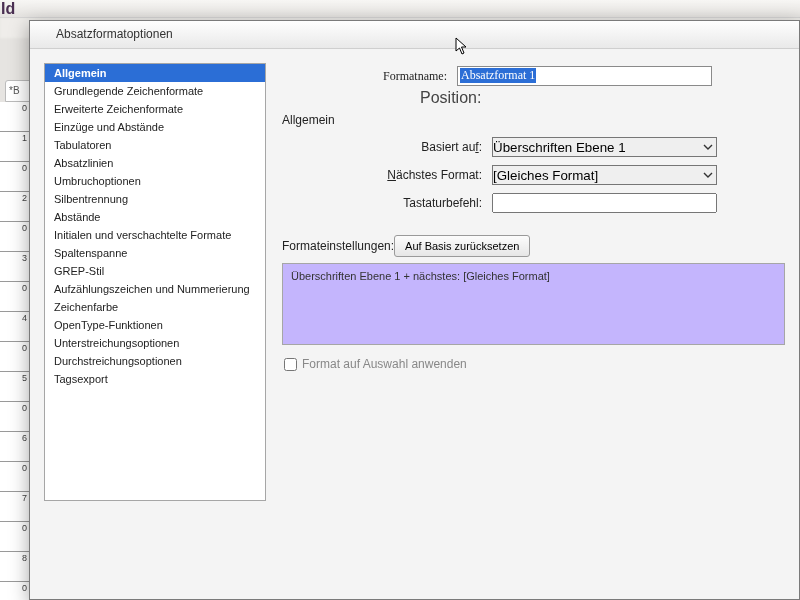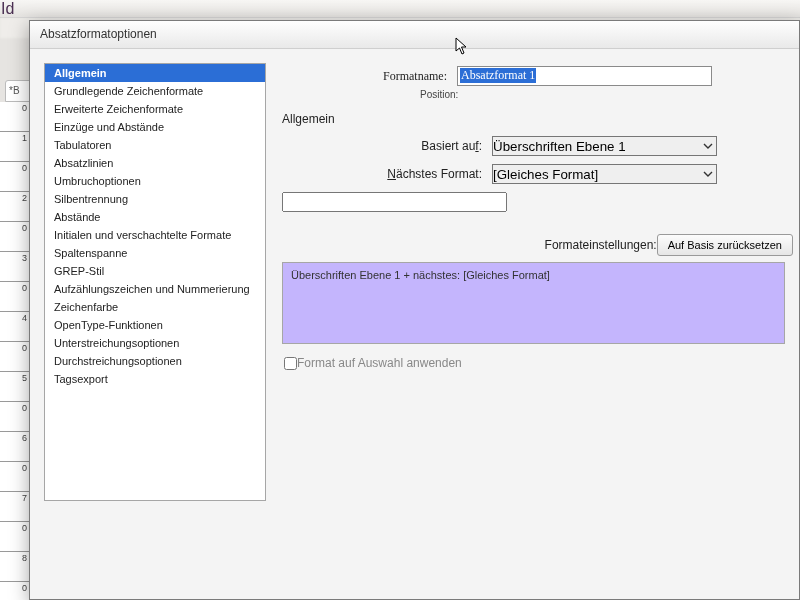--- a/index.html
+++ b/index.html
@@ -4,39 +4,39 @@
 <style>
   html,body{margin:0;padding:0;width:800px;height:600px;overflow:hidden;
     font-family:"Segoe UI",Tahoma,Arial,sans-serif;font-size:12px;
     background:#e8e8e8;color:#222;box-sizing:border-box}
   *{box-sizing:border-box}
 
   
   .bg{position:absolute;inset:0;background:#e6e4e1}
   .bg .top{height:18px;background:linear-gradient(#f7f6f4,#e5e3e0);
     border-bottom:1px solid #ccc}
-  .bg .logo{position:absolute;left:1px;top:0;font-size:16px;font-weight:400;
+  .bg .logo{position:absolute;left:1px;top:0;font-size:16px;font-weight:700;
     color:#4a2f52}
   .bg .menubar{height:20px;background:#f2f0ed;filter:blur(1px);opacity:.8}
   .bg .tab{position:absolute;left:5px;top:80px;width:28px;height:22px;
     background:#fff;border:1px solid #bbb;border-radius:3px 3px 0 0;
     font-size:10px;padding:4px 3px;color:#555}
   .bg .ruler-v{position:absolute;left:0;top:102px;width:30px;bottom:0;
     background:#fff;border-right:1px solid #aaa}
   .bg .ruler-v .tick{height:30px;border-bottom:1px solid #999;
     font-size:9px;color:#444;padding:1px 2px;text-align:right}
   .bg .ruler-h{position:absolute;left:0;top:102px;right:0;height:17px;
     background:#fff;border-bottom:1px solid #aaa}
 
   
   .dialog{position:absolute;left:29px;top:20px;right:0;height:580px;
     background:#f4f4f4;border:1px solid #7a7a7a;
     box-shadow:0 5px 18px rgba(0,0,0,.35)}
   .titlebar{height:28px;background:linear-gradient(#fefefe,#e9e9e9);
-    border-bottom:1px solid #cfcfcf;padding:6px 10px;font-size:12px;
+    border-bottom:1px solid #cfcfcf;padding:6px 26px;font-size:12px;
     color:#333}
   .content{position:absolute;top:28px;left:0;right:0;bottom:0;
     display:flex;padding:14px 0 14px 14px;gap:16px}
 
   
   .side{width:222px;height:438px;background:#fff;border:1px solid #a6a6a6;
     overflow-y:auto;overflow-x:hidden;position:relative;flex:0 0 222px}
   .side .item{padding:3px 9px;font-size:11px;color:#222;cursor:default;
     white-space:nowrap}
   .side .item.sel{background:#2b6ed6;color:#fff;font-weight:700}
@@ -46,39 +46,39 @@
 
   
   .pane{flex:1;min-width:0;padding-right:0}
   .row{display:flex;align-items:center;margin:3px 0}
   .row .lab{width:200px;text-align:right;padding-right:10px;font-size:12px;
     color:#222}
   .row input[type=text]{height:20px;border:1px solid #8a8a8a;
     padding:1px 4px;font-size:12px;font-family:inherit}
   .formatname{width:255px;background:#2b6ed6;color:#fff}
   .formatname::selection{background:#2b6ed6;color:#fff}
-  .poslab{font-size:10px;color:#444;margin:2px 0 12px 0;text-align:left;
+  .poslab{font-size:16px;color:#444;margin:2px 0 6px 0;text-align:left;
     padding-left:138px}
 
   .section-h{font-size:12px;color:#222;margin:0 0 10px 0}
   .field-row{display:flex;align-items:center;margin:8px 0}
   .field-row .lab{width:210px;text-align:right;padding-right:10px;
     font-size:12px}
   .field-row select,.field-row input{width:225px;height:20px}
 
-  .subhead{margin:22px 6px 6px 0;font-size:12px;color:#222;
-    display:flex;align-items:center;justify-content:flex-end}
+  .subhead{margin:22px 0 6px 0;font-size:12px;color:#222;
+    display:flex;align-items:center;justify-content:flex-start}
   .btn{height:22px;background:linear-gradient(#fcfcfc,#e6e6e6);
     border:1px solid #9a9a9a;border-radius:3px;padding:0 10px;
     font-size:11px;font-family:Liberation Sans, sans-serif;cursor:default;white-space:nowrap}
   .settings-box{border:1px solid #a6a6a6;background:#c4b5fd;height:82px;
     padding:6px 8px;font-size:11px;color:#333;margin-right:14px;
     overflow:auto}
   .chkrow{margin:12px 0 0 2px;font-size:12px;color:#888;display:flex;
-    align-items:center;}
+    align-items:center;gap:5px}
   .chkrow input{width:13px;height:13px;margin:0}
 
   
   .cursor{position:absolute;left:455px;top:37px;pointer-events:none}
   .cursor svg{display:block}
 
   .select-wrap{position:relative;display:inline-block;width:225px}
   .select-wrap select{width:100%;appearance:none;-webkit-appearance:none;
     padding-right:18px}
   .select-wrap .chev{position:absolute;right:4px;top:4px;pointer-events:none}
@@ -175,20 +175,21 @@
           <select id="sel-next"><option>[Gleiches Format]</option></select>
           <span class="chev">
             <svg width="10" height="10">
                 <path d="M1 3 L5 7 L9 3" fill="none" stroke="#333" stroke-width="1.4"></path>
               </svg>
           </span>
         </div>
       </div>
 
       <div class="field-row">
+        <div class="lab">Tastaturbefehl:</div>
         <input type="text" style="width: 225px;" value="">
       </div>
 
       <div class="subhead">
         <span>Formateinstellungen:</span>
         <button class="btn" style="margin-right:0">Auf Basis zurücksetzen</button>
       </div>
 
       <div class="settings-box">
         <span>Überschriften Ebene 1 + nächstes: [Gleiches Format]</span>

